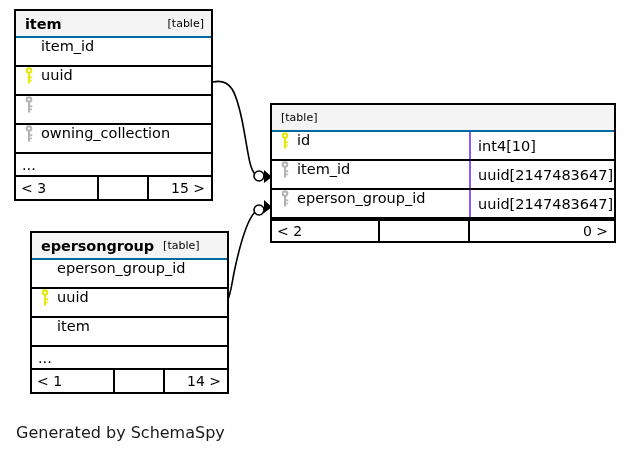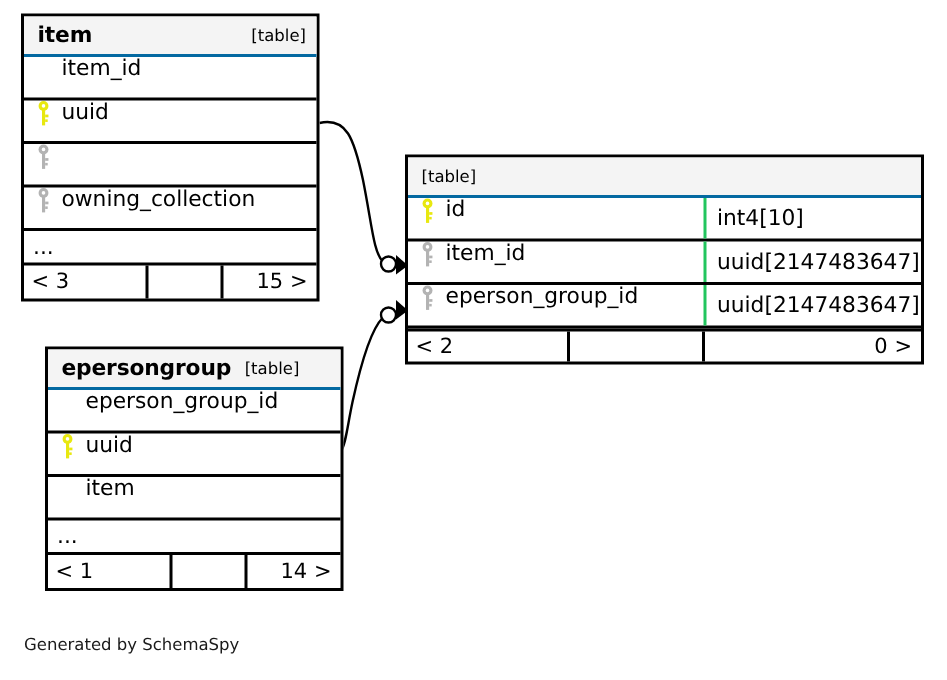--- a/index.html
+++ b/index.html
@@ -79,21 +79,21 @@
     padding-left: 8px;
     box-sizing: border-box;
     overflow: hidden;
   }
   .col-type {
     flex: 0 0 auto;
     height: 100%;
     display: flex;
     align-items: center;
     padding-left: 7px;
-    border-left: 2px solid #22c55e;
+    border-left: 2px solid #8b5cf6;
     box-sizing: border-box;
     font-size: 14.5px;
     white-space: nowrap;
   }
 
   .key-icon {
     flex: 0 0 auto;
     width: 10px;
     height: 17px;
     margin-right: 7px;
@@ -175,21 +175,21 @@
   #table-supervision-orders .ft-mid  { width: 90px; }
 
   
   #table-epersongroup .tbl-header { justify-content: flex-start; }
   #table-epersongroup .tbl-kind { margin-left: 9px; }
 
   .footer-note {
     position: absolute;
     left: 16px;
     top: 423px;
-    font-size: 11px;
+    font-size: 16px;
     color: #1a1a1a;
     z-index: 2;
     white-space: nowrap;
   }
 </style>
 </head>
 <body>
 
 <div class="canvas">
 

